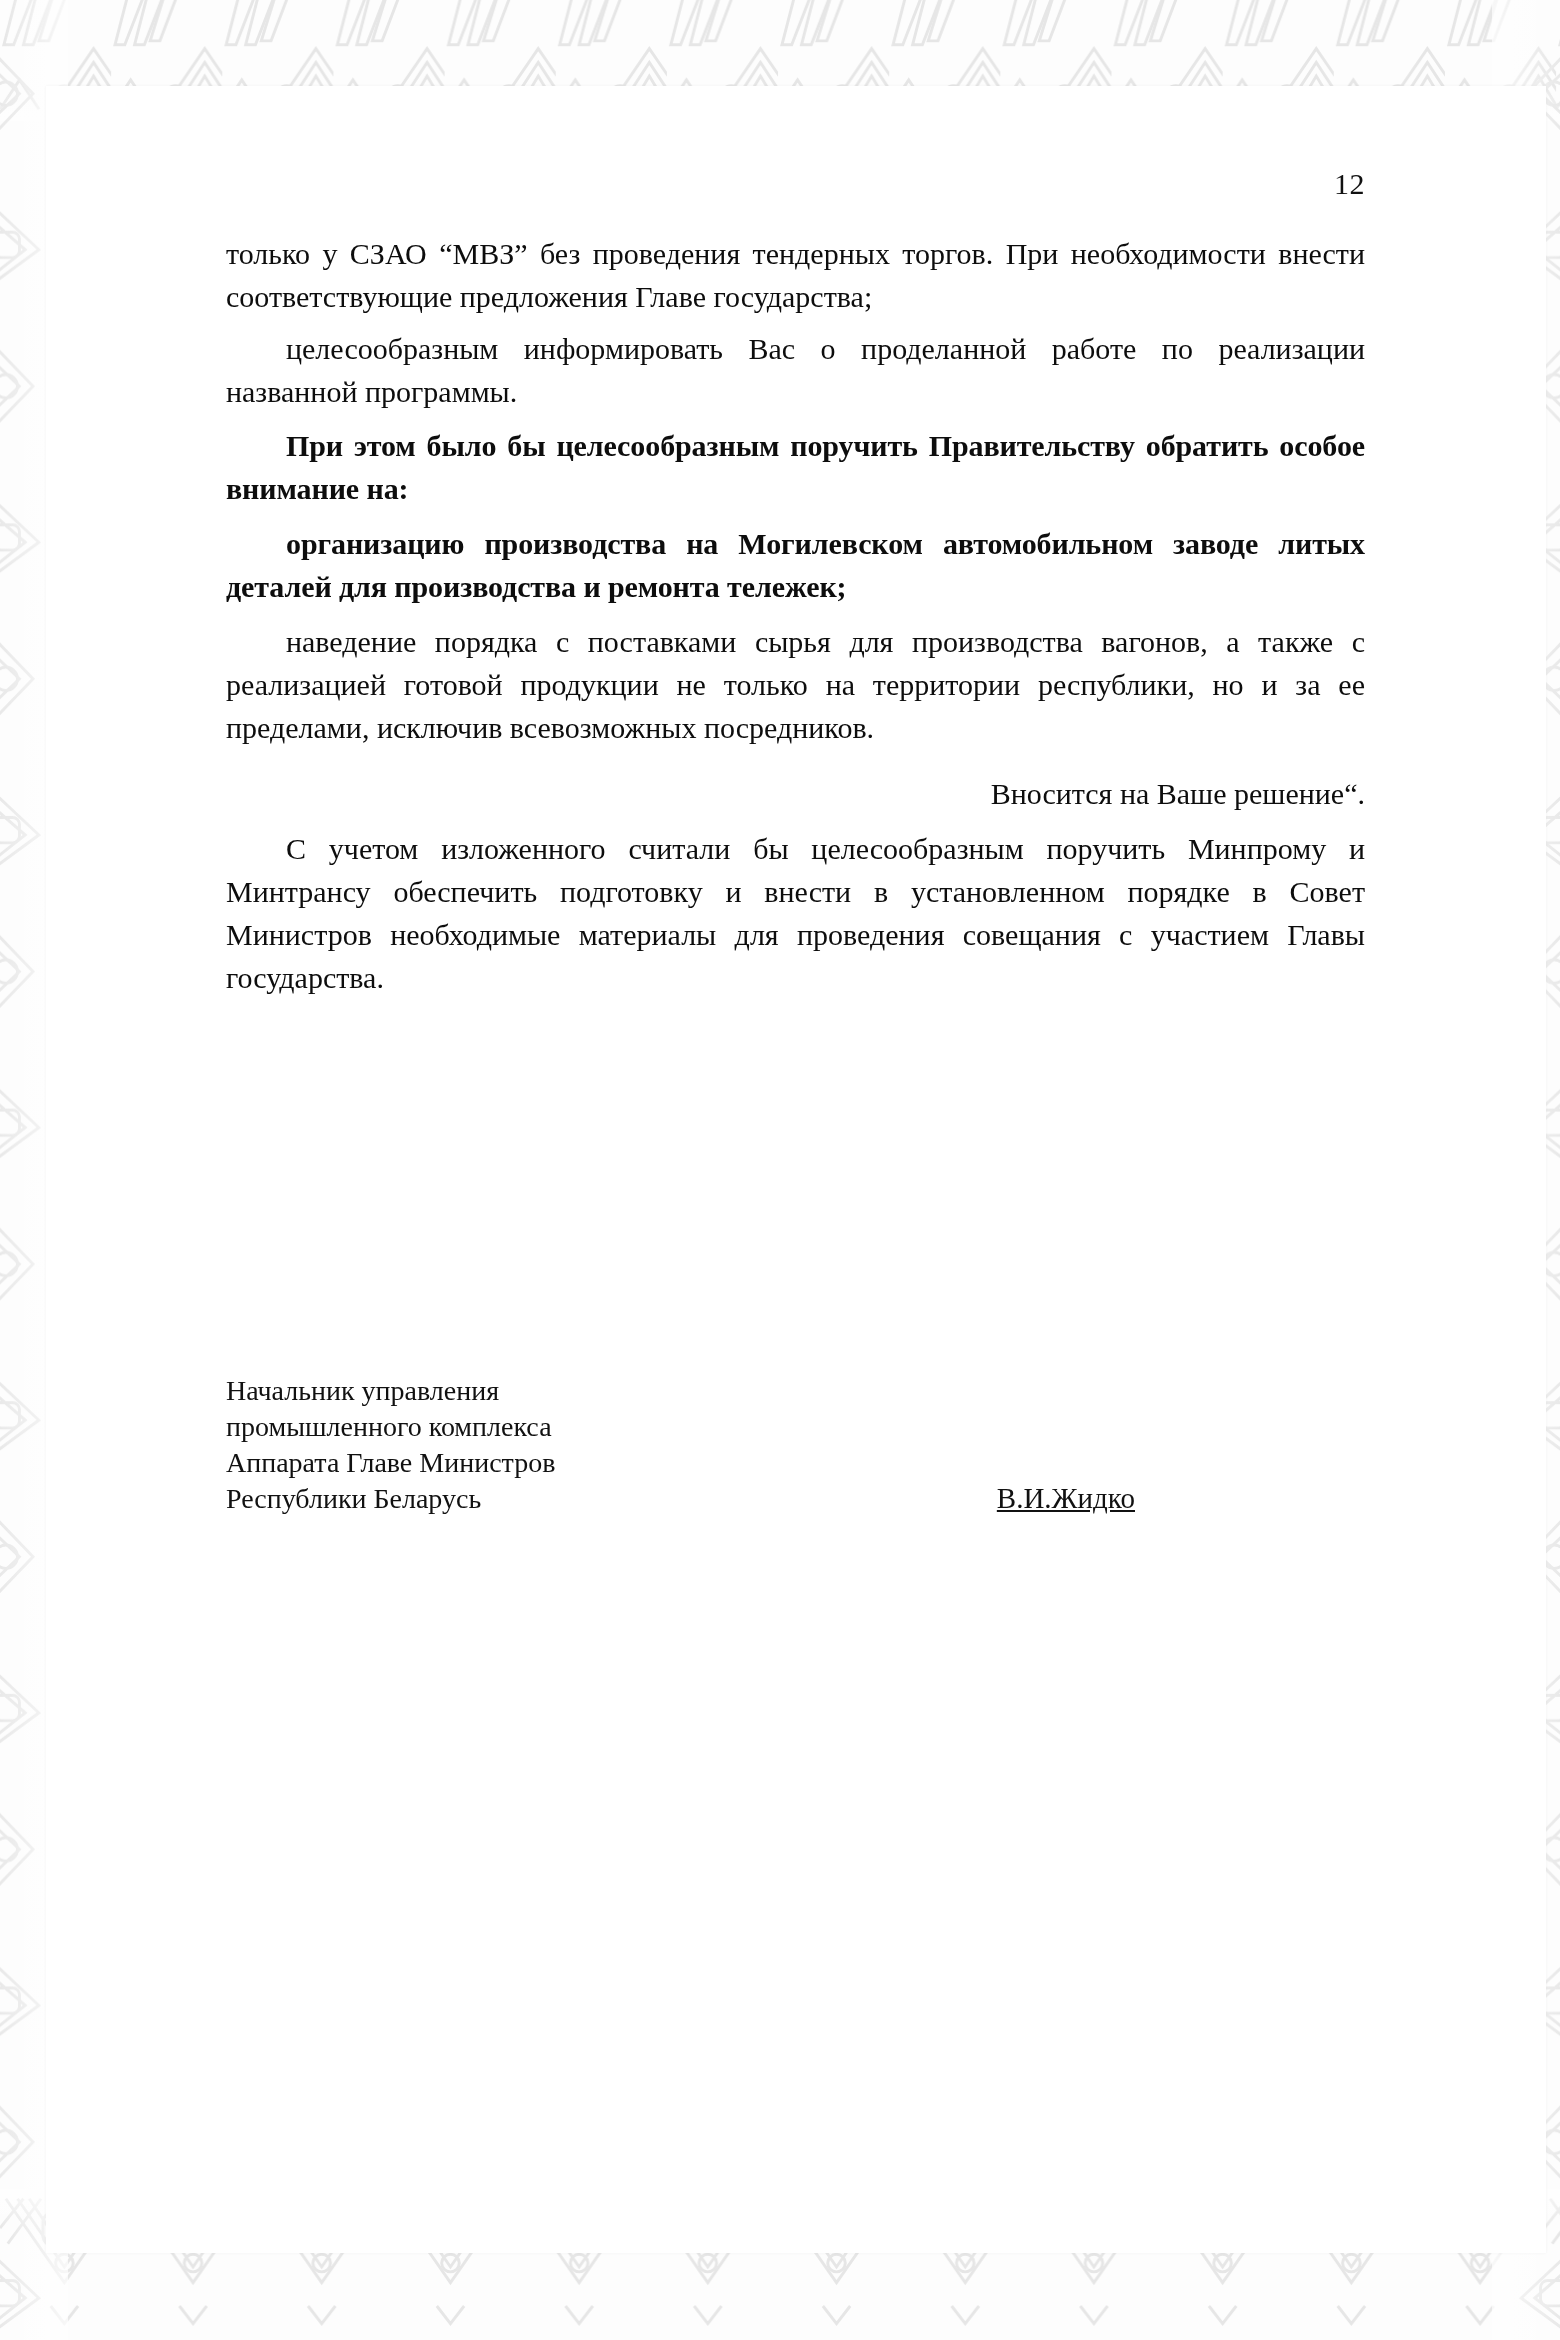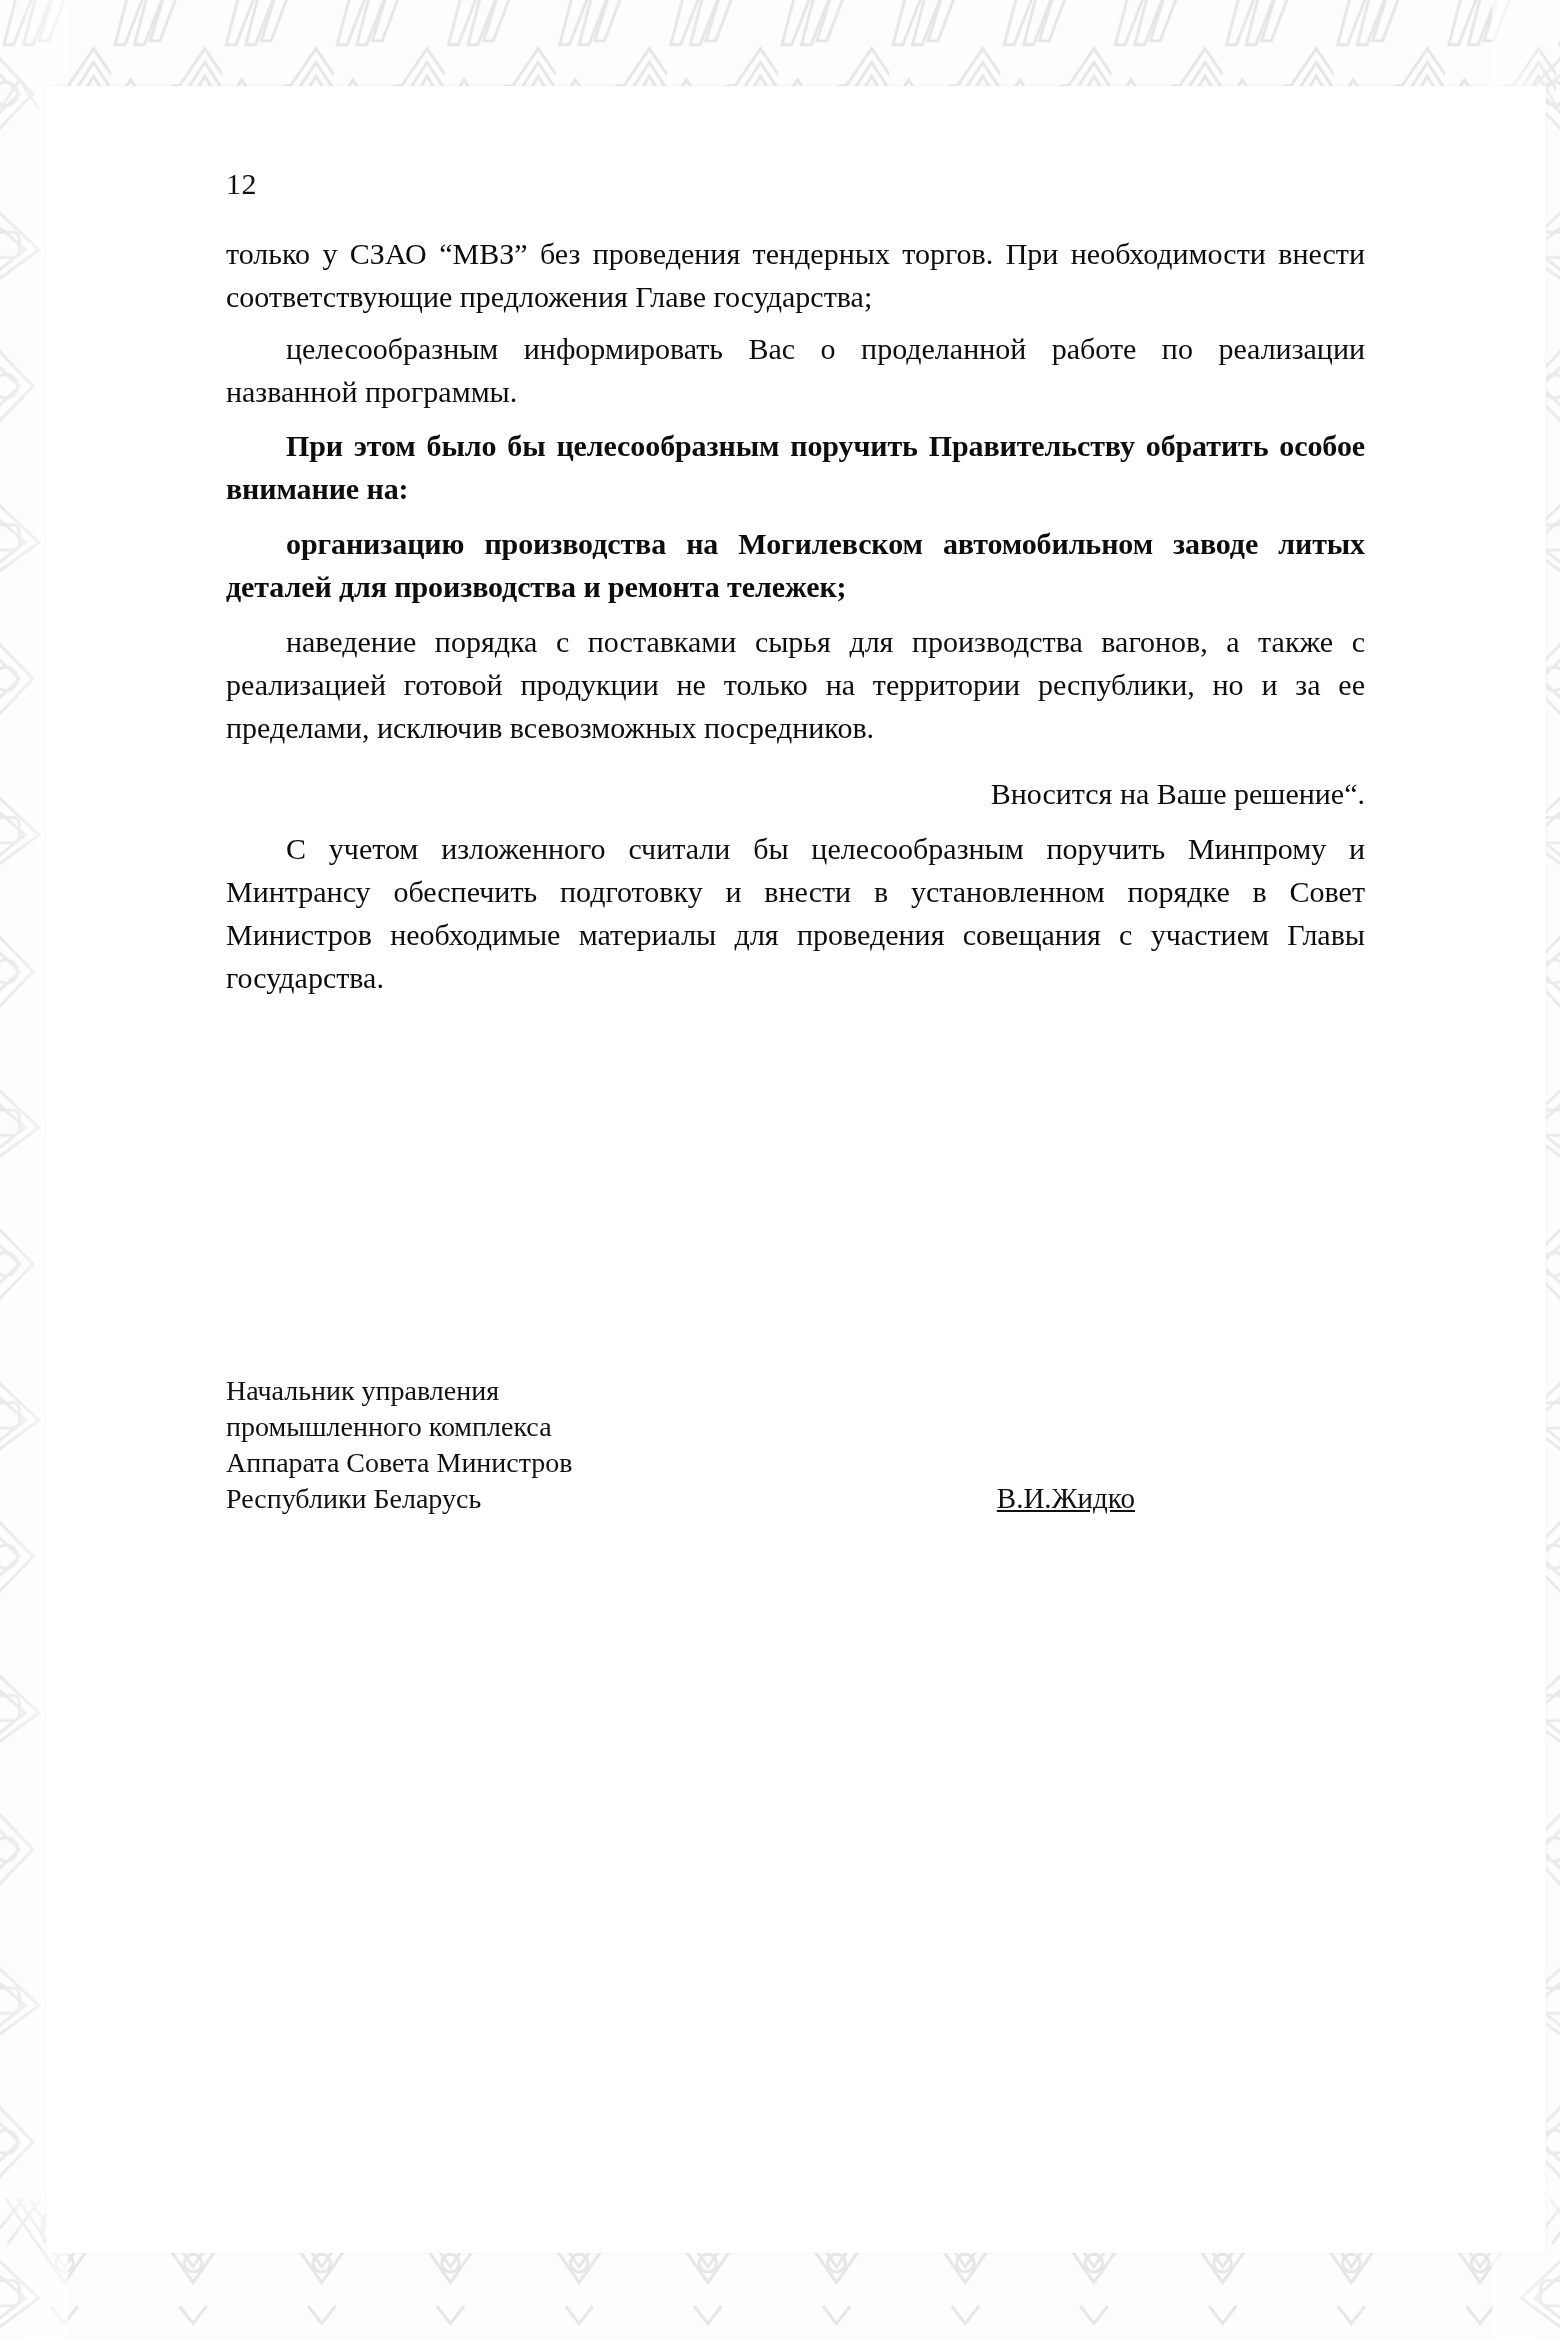--- a/index.html
+++ b/index.html
@@ -69,21 +69,21 @@
   }
 
   #page-body {
     position: absolute;
     left: 180px;
     top: 83px;
     width: 1139px;
   }
 
   .page-number {
-    text-align: left;
+    text-align: right;
     font-size: 30px;
     line-height: 1;
     color: #111111;
     margin: 0 0 33px 0;
     letter-spacing: 0.5px;
   }
 
   p.para {
     margin: 0;
     font-size: 30px;
@@ -256,19 +256,19 @@
     <p class="para noindent">Вносится на Ваше решение“.</p>
     <div class="gap-md"></div>
 
     <p class="para indent">С учетом изложенного считали бы целесообразным поручить Минпрому и Минтрансу обеспечить подготовку и внести в установленном порядке в Совет Министров необходимые материалы для проведения совещания  с участием Главы государства.</p>
 
   </div>
 
   <div id="signature-block">
     <div id="signature-title">Начальник управления
 промышленного комплекса
-Аппарата Совета Министров
+Аппарата Главе Министров
 Республики Беларусь</div>
     <div id="signature-name">В.И.Жидко</div>
   </div>
 
 </div>
 
 
 </body></html>

